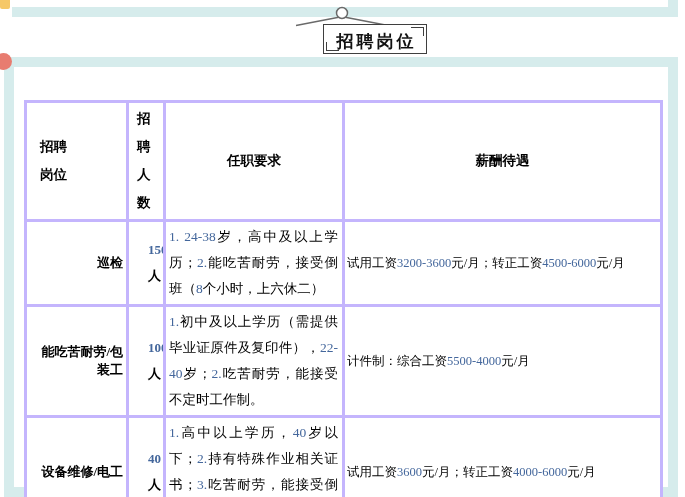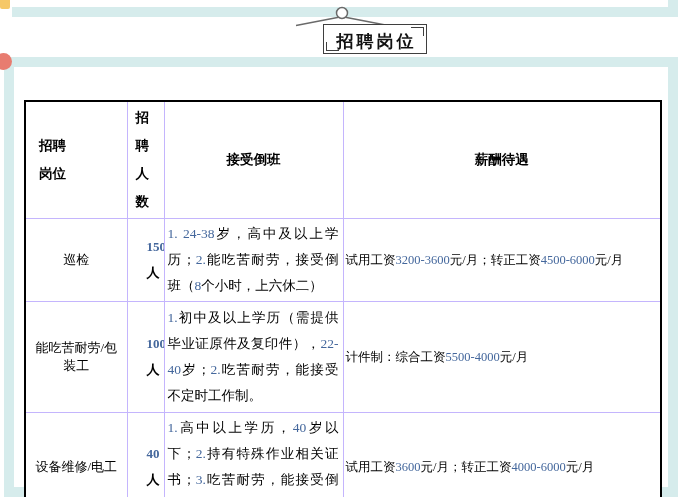--- a/index.html
+++ b/index.html
@@ -26,31 +26,31 @@
   .sign-title{font-size:17px;font-weight:bold;letter-spacing:3px;text-indent:3px;color:#111;
          white-space:nowrap;}
   .bracket-tr{position:absolute;top:2px;right:2px;width:12px;height:8px;
          border-top:1.5px solid #3f3f3f;border-right:1.5px solid #3f3f3f;}
   .bracket-bl{position:absolute;bottom:2px;left:2px;width:12px;height:8px;
          border-bottom:1.5px solid #3f3f3f;border-left:1.5px solid #3f3f3f;}
 
   
   table.jobs{position:absolute;left:24px;top:100px;width:636px;border-collapse:collapse;
          table-layout:fixed;background:#fff;font-size:13.5px;color:#000;border:2px solid #000;}
-  .jobs th,.jobs td{border:1px solid #c4b5fd;vertical-align:middle;padding:2px 3px;
+  .jobs th,.jobs td{border:3px solid #c4b5fd;vertical-align:middle;padding:2px 3px;
          box-sizing:border-box;font-weight:normal;overflow:hidden;}
   tr.hdr{height:63px;}
   tr.r1{height:78px;}
   tr.r2{height:111px;}
   tr.r3{height:110px;}
   th div{line-height:28px;}
   th.h-pos{text-align:left;padding-left:13px;font-weight:bold;}
   th.h-count{text-align:left;padding-left:8px;font-weight:bold;}
   th.h-req,th.h-sal{text-align:center;font-weight:bold;}
-  td.pos{text-align:center;padding-left:3px;font-size:13px;}
+  td.pos{text-align:right;padding-left:3px;font-size:13px;font-weight:bold;}
   td.count{padding-left:19px;line-height:26px;font-size:13px;font-weight:bold;}
   td.req{text-align:justify;line-height:26px;padding:2px 4px 2px 3px;}
   td.sal{font-size:12.5px;white-space:nowrap;padding-left:2px;}
   .num{color:var(--number_blue);}
 </style>
 </head>
 <body>
 
 <div class="stage">
 
@@ -83,21 +83,21 @@
         <tr class="hdr">
       <th class="h-pos">
         <div>招聘</div>
         <div>岗位</div>
       </th>
       <th class="h-count">
         <div>招聘</div>
         <div>人数</div>
       </th>
       <th class="h-req">
-        <div>接受倒班</div>
+        <div>任职要求</div>
       </th>
       <th class="h-sal">
         <div>薪酬待遇</div>
       </th>
     </tr>
     <tr class="r1">
       <td class="pos">巡检</td>
       <td class="count"><span class="num">150</span><span>人</span></td>
       <td class="req"><span class="num">1. </span><span class="num">24-38</span><span>岁，高中及以上学历；</span><span class="num">2.</span><span>能吃苦耐劳，接受倒班（</span><span class="num">8</span><span>个小时，上六休二）</span></td>
       <td class="sal"><span>试用工资</span><span class="num">3200-3600</span><span>元/月；转正工资</span><span class="num">4500-6000</span><span>元/月</span></td>

